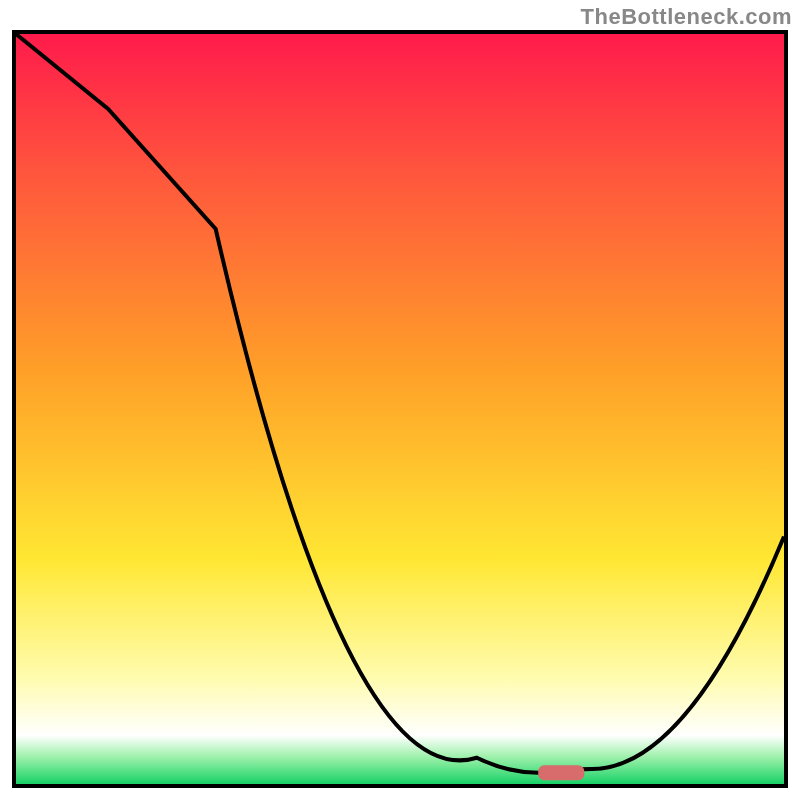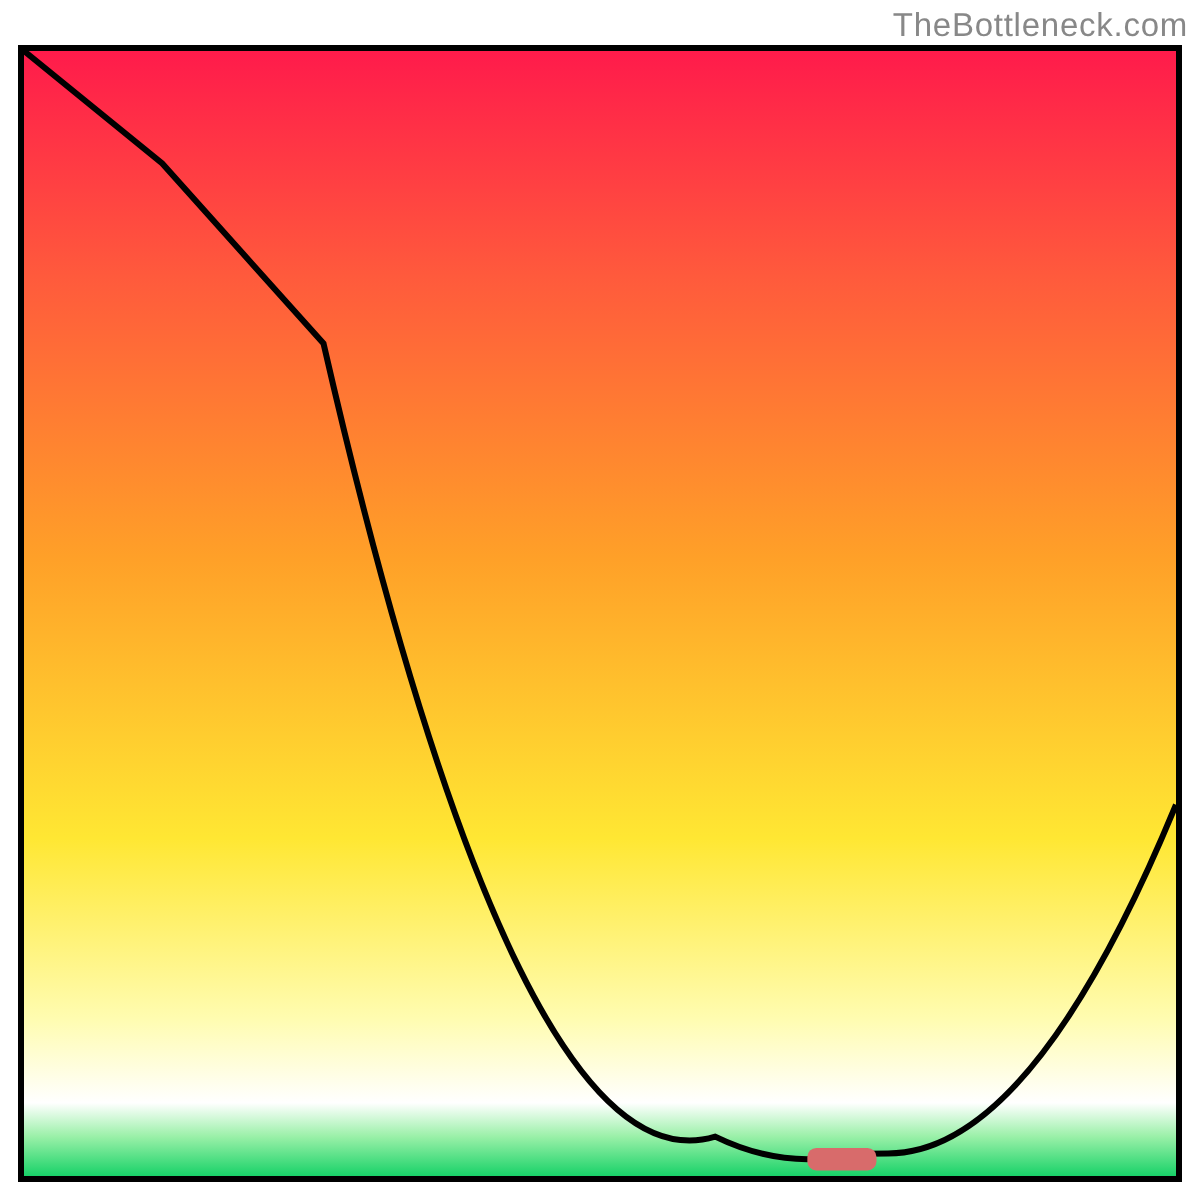--- a/index.html
+++ b/index.html
@@ -15,21 +15,21 @@
     position: relative;
     width: 800px;
     height: 800px;
   }
   .watermark {
     position: absolute;
     top: 4px;
     right: 8px;
     color: #888;
     font-size: 22px;
-    font-weight: 400;
+    font-weight: 700;
     letter-spacing: 0.5px;
     user-select: none;
   }
   .frame {
     position: absolute;
     left: 12px;
     top: 30px;
     width: 776px;
     height: 758px;
     box-sizing: border-box;

